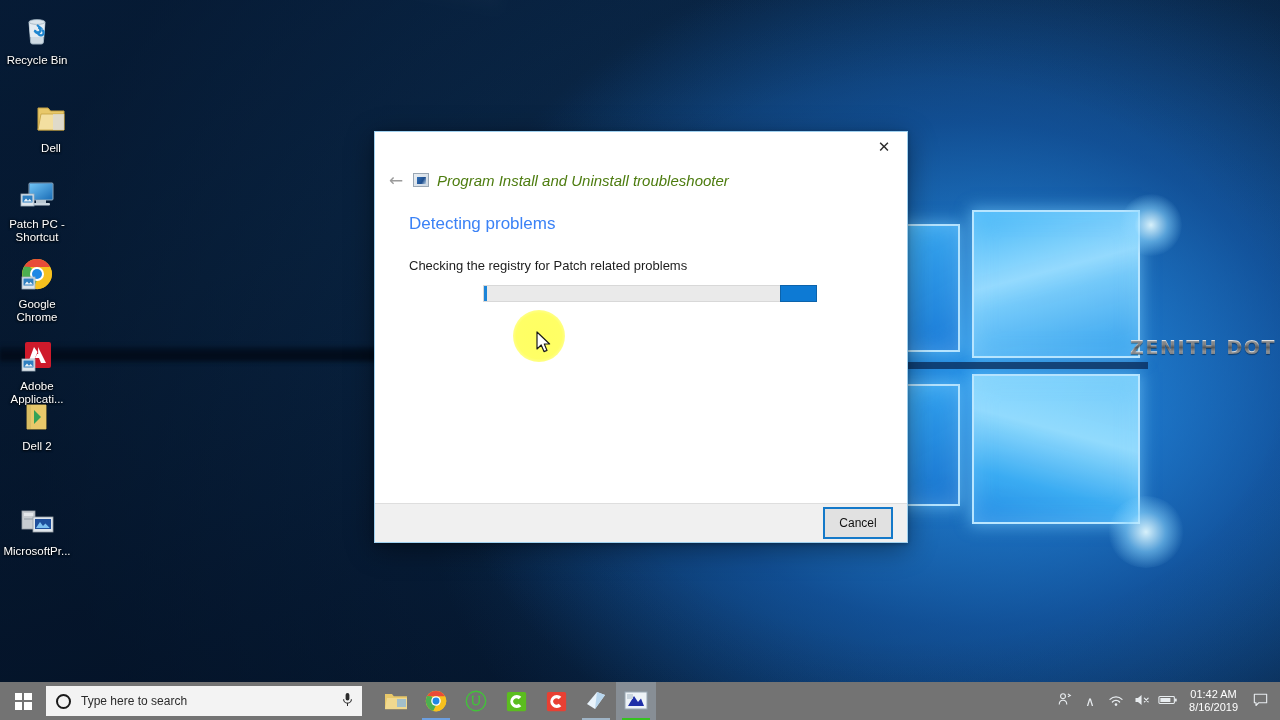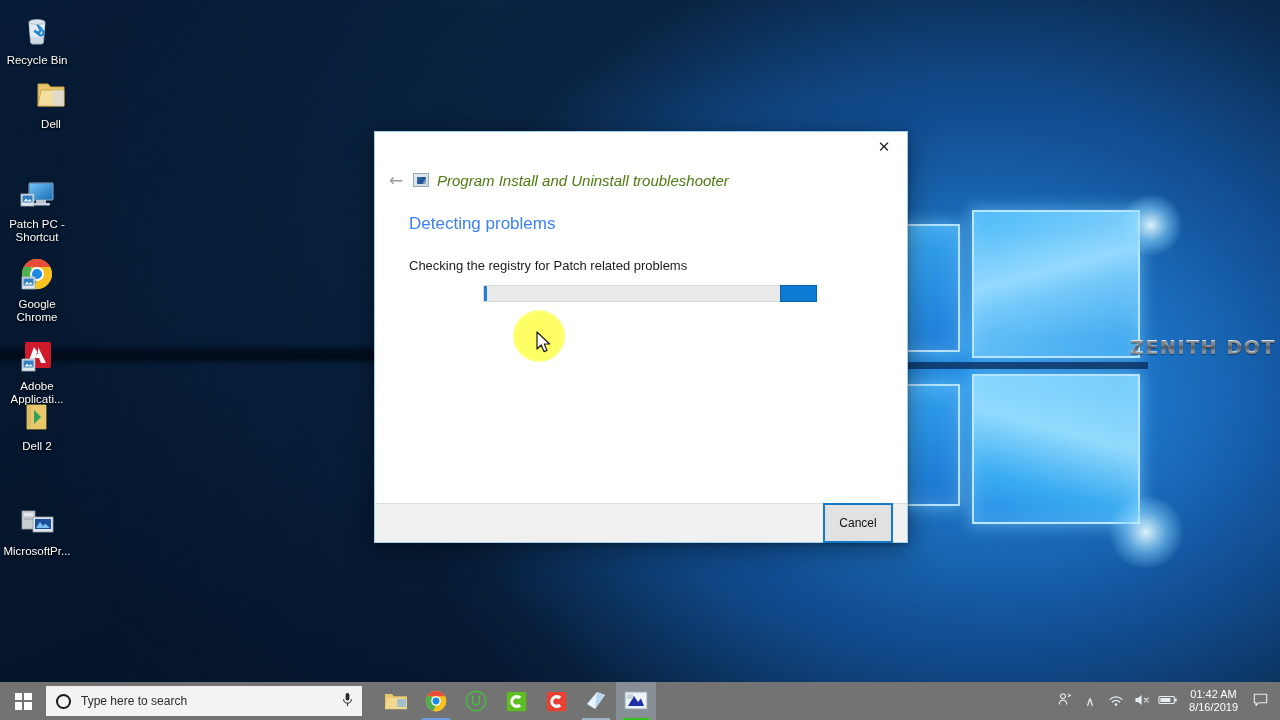--- a/index.html
+++ b/index.html
@@ -133,21 +133,21 @@
     position: absolute; right: -1px; top: -1px; width: 37px; height: 17px;
     background: #0d7ad4; border: 1px solid #0c63ab;
   }
 
   #dlg-footer {
     position: absolute; left: 0; right: 0; bottom: 0; height: 39px;
     background: #f0f0f0; border-top: 1px solid #dedede;
     display: flex; align-items: center; justify-content: flex-end; padding-right: 14px;
   }
   #btn-cancel {
-    min-width: 70px; height: 40px; padding: 0 14px;
+    min-width: 70px; height: 32px; padding: 0 14px;
     background: #e1e1e1; border: 2px solid #1479c9;
     font-size: 12px; color: #101010; font-family: "Liberation Sans", sans-serif;
     cursor: default;
   }
 
   
   #click-hl {
     position: absolute; left: 513px; top: 310px; width: 52px; height: 52px;
     border-radius: 50%;
     background: radial-gradient(circle, rgba(255,255,90,.95) 0%, rgba(255,255,85,.9) 62%, rgba(255,255,90,0) 100%);
@@ -211,21 +211,21 @@
         <path d="M7 8 h16 l-1.6 20 a2 2 0 0 1 -2 2 h-8.8 a2 2 0 0 1 -2 -2 Z" fill="#cfdbe4" stroke="#9fb2c0" stroke-width="1"></path>
         <path d="M7 8 h16 l-1.2 15 h-13.6 Z" fill="#e7eef4" opacity=".85"></path>
         <ellipse cx="15" cy="8" rx="8" ry="2.4" fill="#dbe5ec" stroke="#9fb2c0" stroke-width=".8"></ellipse>
         <path d="M15 11 l3.2 2.6 -2 0 a2.6 2.6 0 1 1 -3 2.2" fill="none" stroke="#1f86d0" stroke-width="2.2"></path>
         <path d="M17.6 21 l-3.2 -2.6 2 0 a2.6 2.6 0 1 0 3 -2.2" fill="none" stroke="#1f86d0" stroke-width="2.2"></path>
       </svg>
     </div>
     <span class="label">Recycle Bin</span>
   </div>
 
-  <div class="dicon" style="left:0px; top:70px;padding-left:28px;">
+  <div class="dicon" style="left:0px; top:94px;padding-left:28px;">
     <div class="glyph">
       <svg width="32" height="30" viewBox="0 0 32 30">
         <path d="M3 4 h10 l2.6 3 h13.4 v19 h-26 Z" fill="#e8c86a" stroke="#c4a142" stroke-width="1"></path>
         <path d="M6 10 h23 v16 h-26 Z" fill="#f3dfa0" stroke="#c4a142" stroke-width=".8"></path>
         <path d="M18 10 h11 v16 h-11 Z" fill="#d8d8d8" opacity=".75"></path>
       </svg>
     </div>
     <span class="label">Dell</span>
   </div>
 

